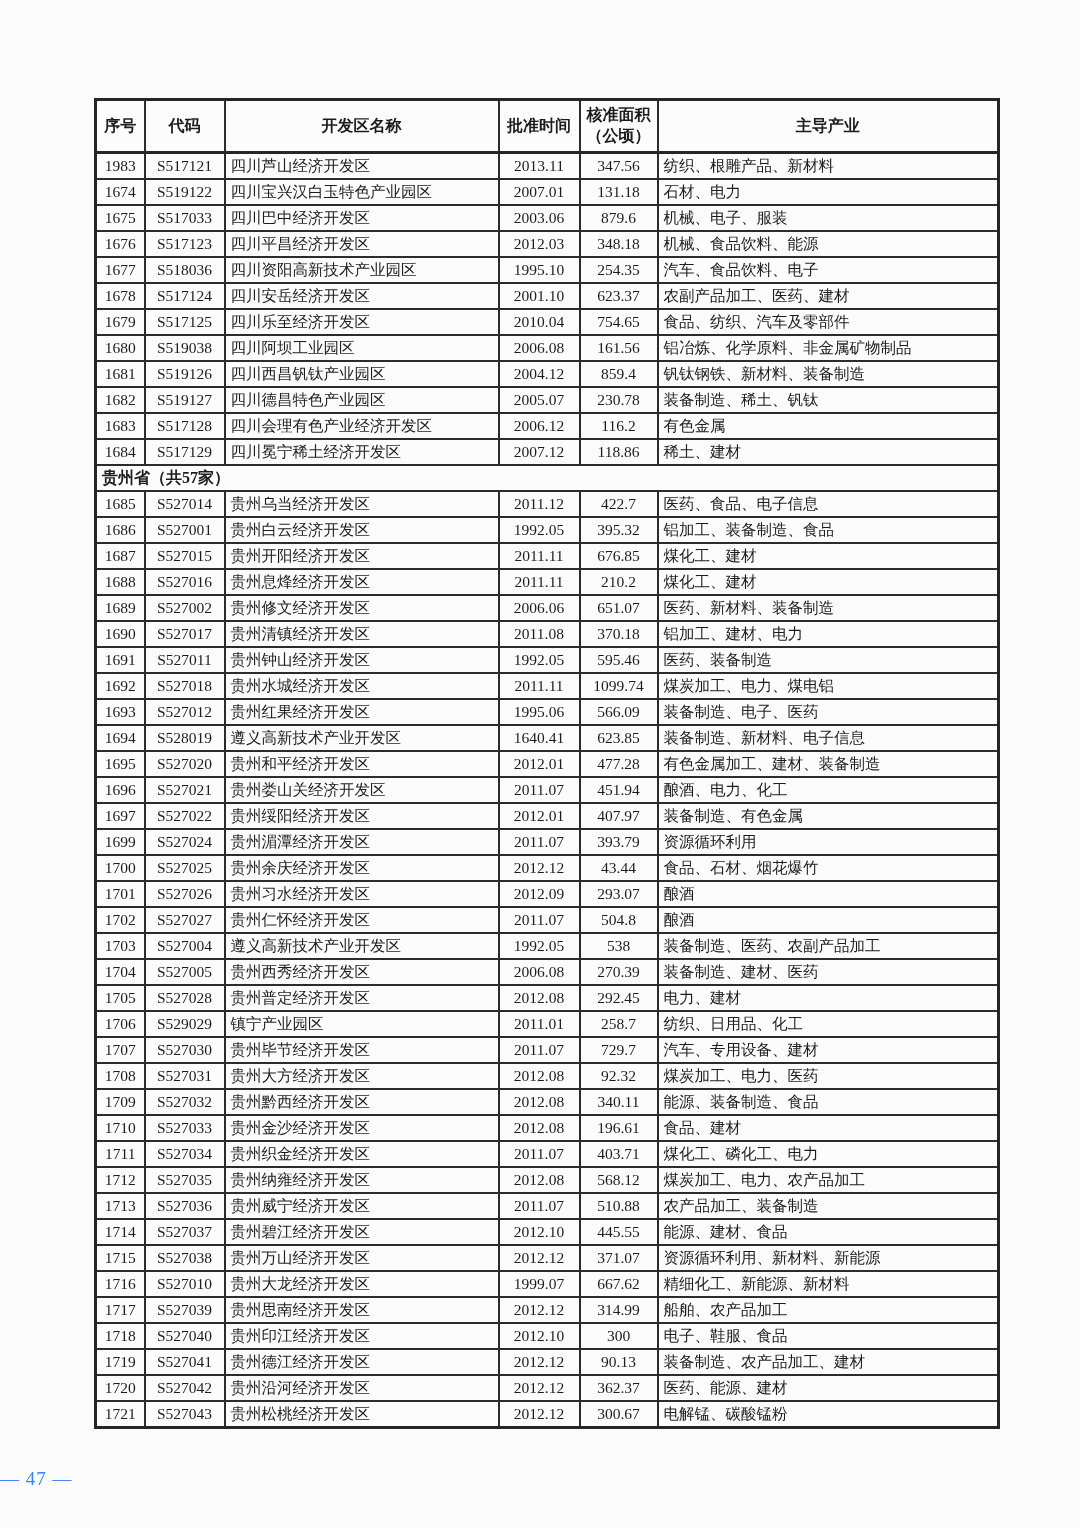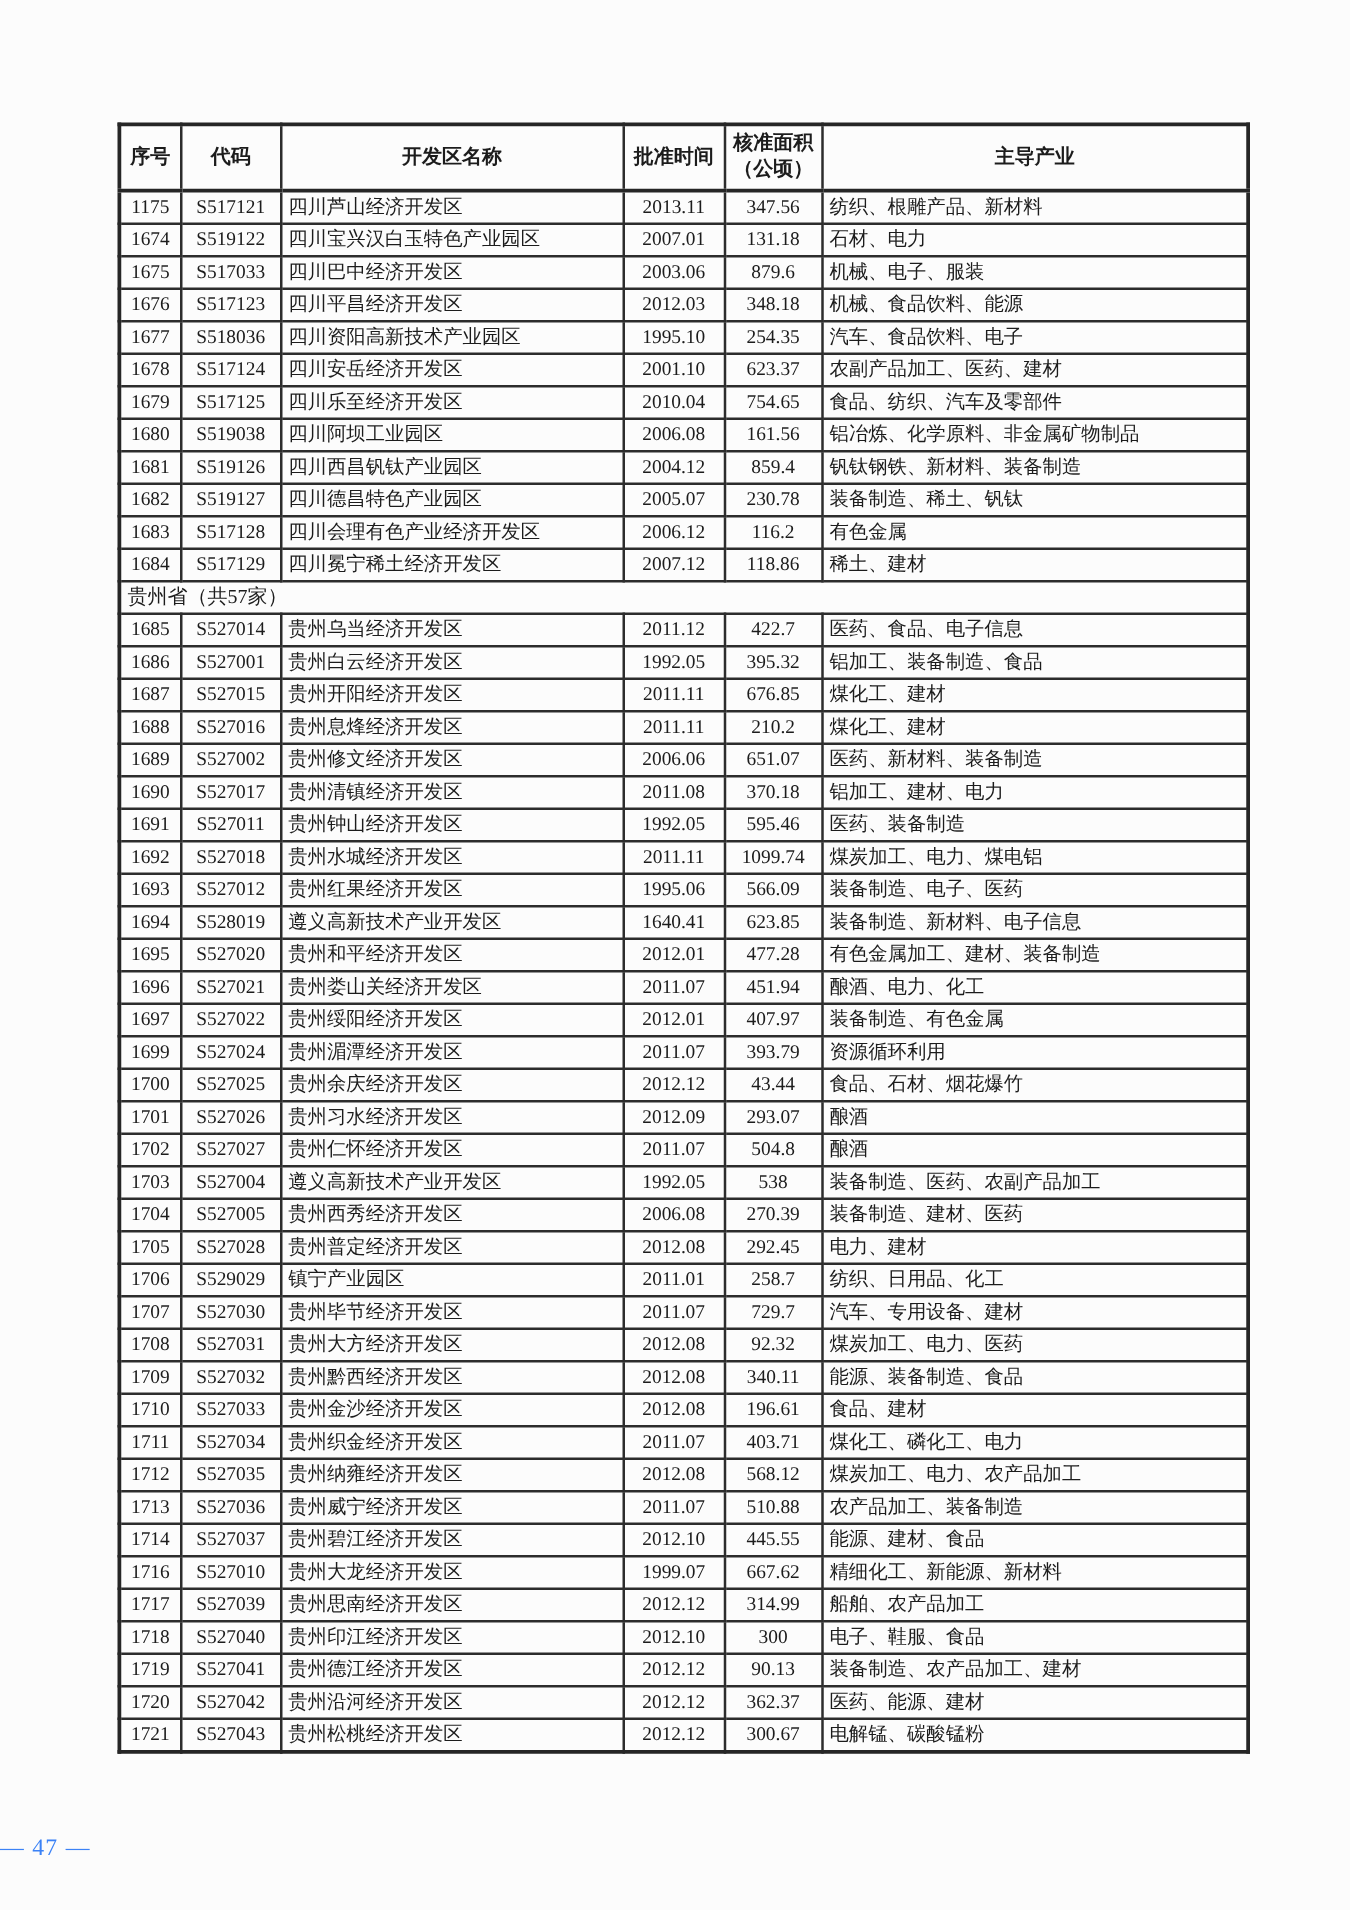--- a/index.html
+++ b/index.html
@@ -35,21 +35,21 @@
     height:24px;
     font-size:15.5px;
     line-height:1.1;
     padding:0 2px;
     vertical-align:middle;
     white-space:nowrap;
   }
   td.c0, td.c1, td.c3, td.c4 { text-align:center; }
   td.c2, td.c5 { text-align:left; padding-left:5px; }
   tr.section-row td {
-    font-weight:normal;
+    font-weight:bold;
     text-align:left;
     padding-left:5px;
     font-size:16px;
   }
   .page-num {
     position:absolute; left:0; top:1468px; width:1080px;
     text-align:left;
     font-size:19px;
     color:#3b82f6;
     letter-spacing:1px;
@@ -75,21 +75,21 @@
         <th>代码</th>
         <th>开发区名称</th>
         <th>批准时间</th>
         <th>核准面积
 （公顷）</th>
         <th>主导产业</th>
       </tr>
     </thead>
     <tbody>
         <tr>
-          <td class="c0">1175</td>
+          <td class="c0">1983</td>
           <td class="c1">S517121</td>
           <td class="c2">四川芦山经济开发区</td>
           <td class="c3">2013.11</td>
           <td class="c4">347.56</td>
           <td class="c5">纺织、根雕产品、新材料</td>
         </tr>
         <tr>
           <td class="c0">1674</td>
           <td class="c1">S519122</td>
           <td class="c2">四川宝兴汉白玉特色产业园区</td>
@@ -406,20 +406,28 @@
         </tr>
         <tr>
           <td class="c0">1714</td>
           <td class="c1">S527037</td>
           <td class="c2">贵州碧江经济开发区</td>
           <td class="c3">2012.10</td>
           <td class="c4">445.55</td>
           <td class="c5">能源、建材、食品</td>
         </tr>
         <tr>
+          <td class="c0">1715</td>
+          <td class="c1">S527038</td>
+          <td class="c2">贵州万山经济开发区</td>
+          <td class="c3">2012.12</td>
+          <td class="c4">371.07</td>
+          <td class="c5">资源循环利用、新材料、新能源</td>
+        </tr>
+        <tr>
           <td class="c0">1716</td>
           <td class="c1">S527010</td>
           <td class="c2">贵州大龙经济开发区</td>
           <td class="c3">1999.07</td>
           <td class="c4">667.62</td>
           <td class="c5">精细化工、新能源、新材料</td>
         </tr>
         <tr>
           <td class="c0">1717</td>
           <td class="c1">S527039</td>

